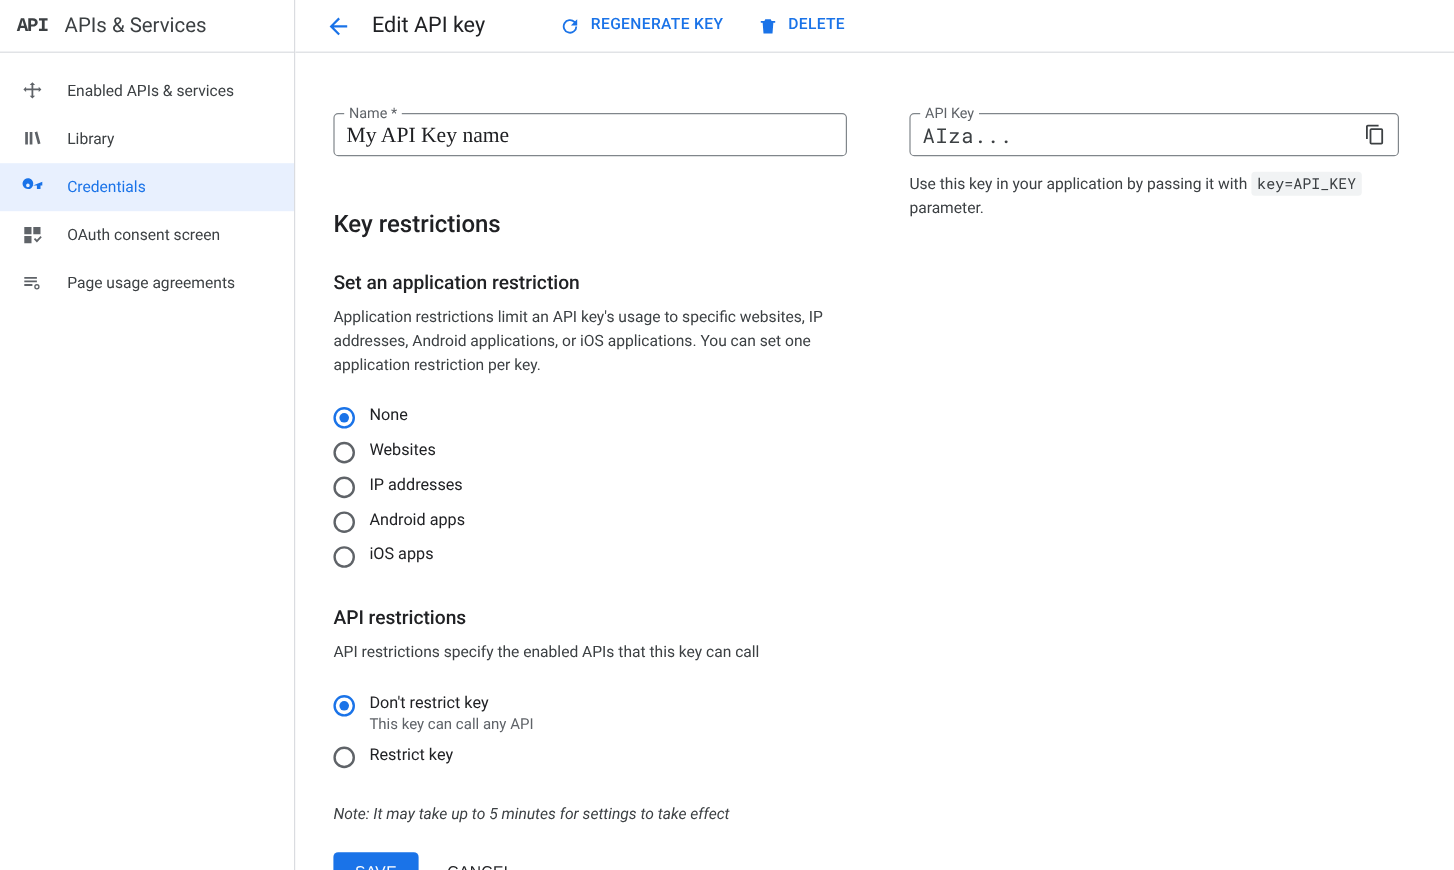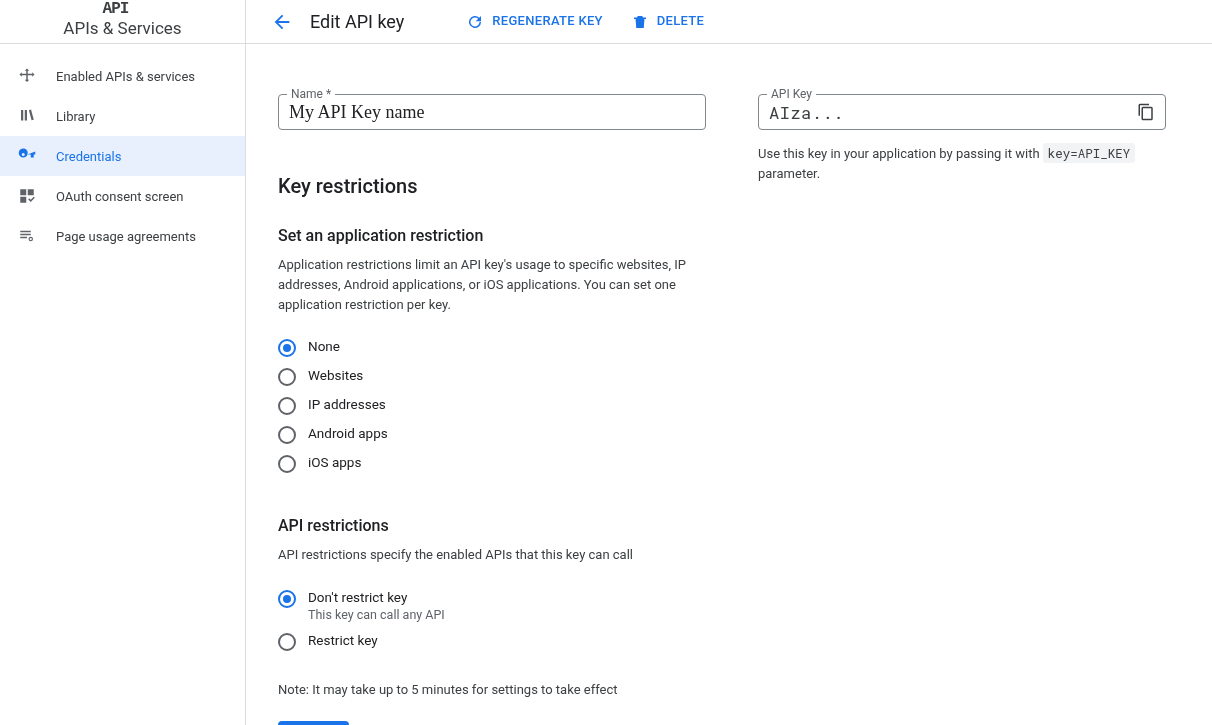--- a/index.html
+++ b/index.html
@@ -16,23 +16,22 @@
       width: 246px;
       border-right: 1px solid #dadce0;
       flex-shrink: 0;
       display: flex;
       flex-direction: column;
     }
     .sidebar-header {
       height: 44px;
       display: flex;
       align-items: center;
-      padding: 0 2px;
+      padding: 0 14px;
       border-bottom: 1px solid #dadce0;
-      flex-direction: column;
     }
     .api-logo {
       font-family: "Courier New", monospace;
       font-weight: 900;
       font-size: 16px;
       letter-spacing: -1px;
       margin-right: 14px;
       color: #3c4043;
     }
     .sidebar-title {
@@ -204,21 +203,21 @@
     .radio-ctrl.checked::after {
       content: '';
       width: 8px; height: 8px;
       background: #1a73e8;
       border-radius: 50%;
     }
     .radio-labels { display: flex; flex-direction: column; }
     .radio-label { font-size: 13.5px; color: #202124; }
     .radio-sub { font-size: 12.5px; color: #5f6368; margin-top: 2px; }
 
-    .note { font-size: 13px; color: #3c4043; margin-top: 26px; }
+    .note { font-size: 13px; color: #3c4043; margin-top: 26px; font-style: italic; }
 
     .footer-actions {
       display: flex;
       gap: 24px;
       margin-top: 24px;
       align-items: center;
     }
     .btn-primary {
       background: #1a73e8;
       color: #fff;
@@ -355,21 +354,21 @@
               </span>
           </div>
           <div class="radio-row">
             <span class="radio-ctrl"></span>
             <span class="radio-labels">
                 <span class="radio-label">iOS apps</span>
               </span>
           </div>
         </div>
 
-        <h3 class="subsection" style="margin-top:38px;">API restrictions</h3>
+        <h3 class="subsection" style="margin-top:27px;">API restrictions</h3>
         <p class="desc">API restrictions specify the enabled APIs that this key can call</p>
 
         <div class="radio-group">
           <div class="radio-row">
             <span class="radio-ctrl checked"></span>
             <span class="radio-labels">
               <span class="radio-label">Don't restrict key</span>
               <span class="radio-sub">This key can call any API</span>
             </span>
           </div>

